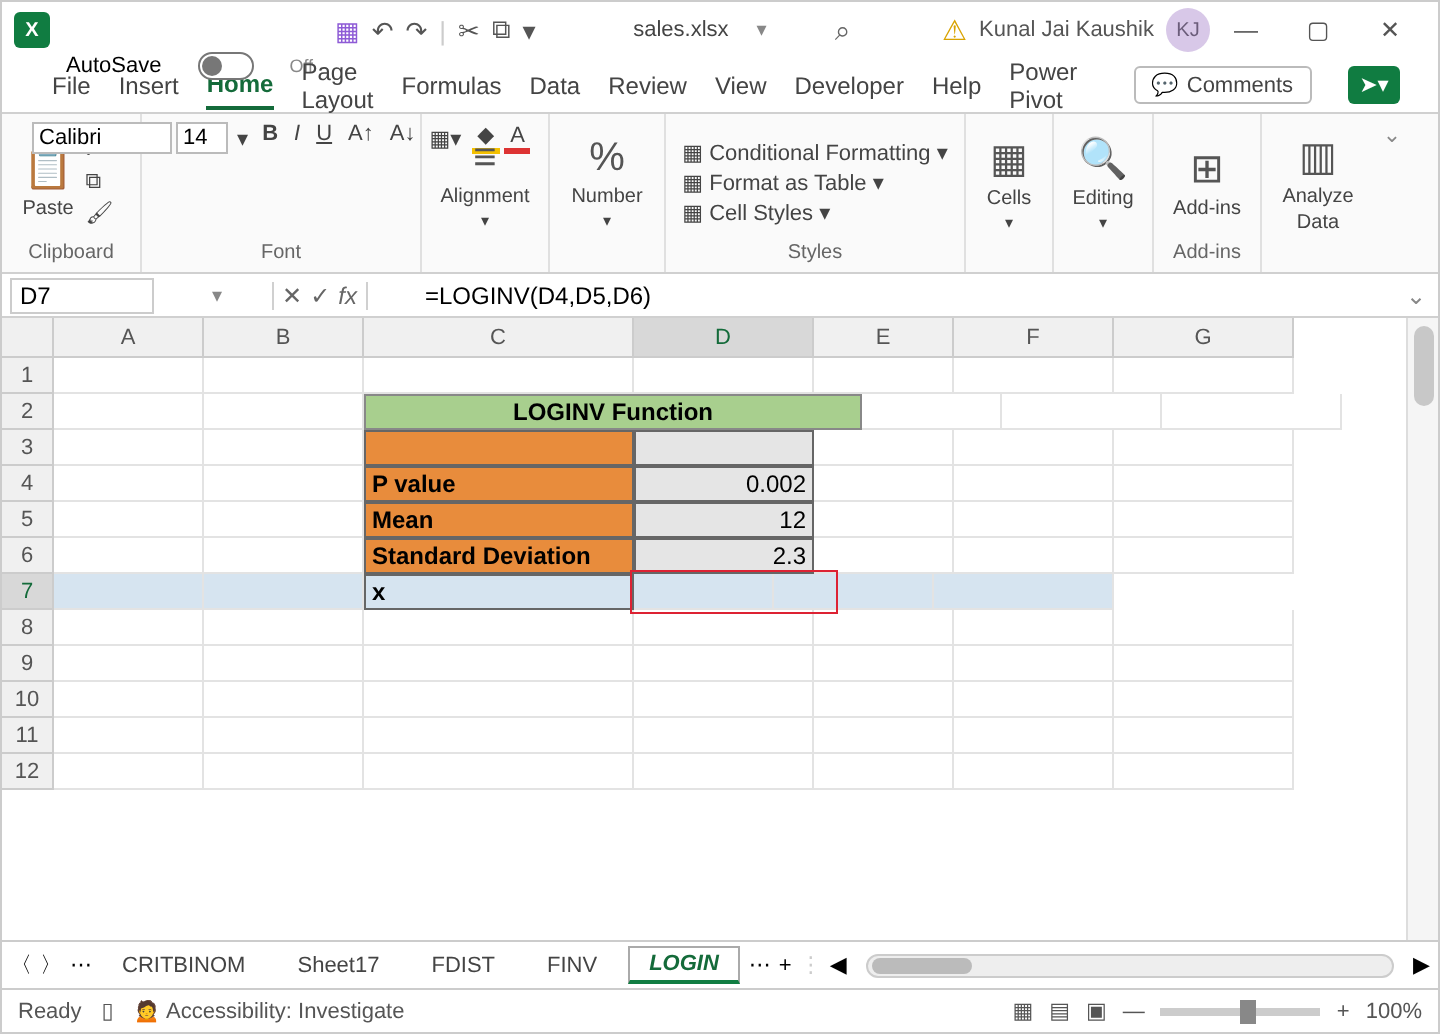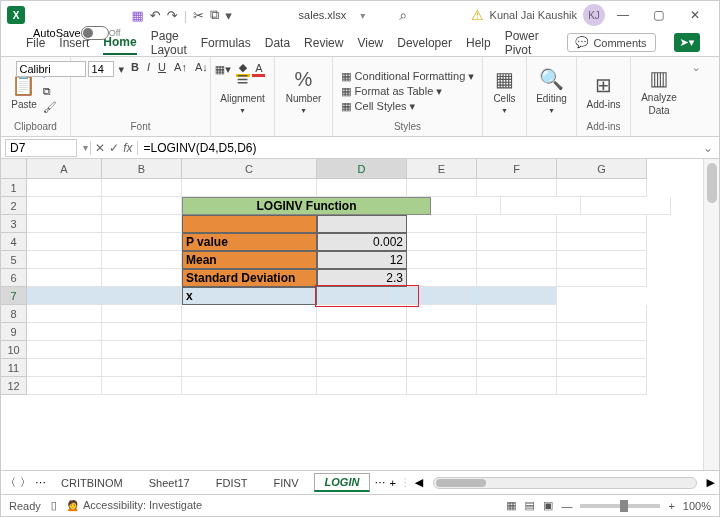--- a/index.html
+++ b/index.html
@@ -1,19 +1,19 @@
 <!DOCTYPE html>
 <html><head>
 <meta charset="utf-8">
 <style>
   * { box-sizing: border-box; margin: 0; padding: 0; font-family: "Segoe UI", sans-serif; }
   body { width: 720px; height: 517px; background: #fff; overflow: hidden; border: 1px solid #ccc; display: flex; flex-direction: column; }
   .titlebar { height: 28px; background: #fff; display: flex; align-items: center; padding: 0 6px; font-size: 11px; }
   .titlebar .xl { background: #107c41; color: #fff; width: 18px; height: 18px; border-radius: 3px; display: flex; align-items: center; justify-content: center; font-weight: bold; font-size: 10px; margin-right: 8px; }
-  .titlebar .autosave { display: flex; align-items: center; gap: 0; margin-right: 8px; margin-top: 36px; }
+  .titlebar .autosave { display: flex; align-items: center; gap: 18px; margin-right: 8px; margin-top: 36px; }
   .switch { width: 28px; height: 14px; border: 1px solid #777; border-radius: 7px; position: relative; background: #fff; }
   .switch::after { content: ""; width: 10px; height: 10px; border-radius: 50%; background: #777; position: absolute; left: 1px; top: 1px; }
   .titlebar .icon { font-size: 13px; color: #555; margin: 0 3px; }
   .titlebar .center { flex: 1; display: flex; justify-content: center; align-items: center; gap: 14px; }
   .titlebar .user { display: flex; align-items: center; gap: 6px; color: #555; }
   .avatar { width: 22px; height: 22px; border-radius: 50%; background: #d8c8e8; color: #6b5d7a; display: flex; align-items: center; justify-content: center; font-size: 10px; }
   .winbtn { width: 36px; display: flex; justify-content: center; color: #555; font-size: 12px; }
   .tabs { height: 28px; display: flex; align-items: center; padding: 0 25px; gap: 14px; font-size: 12px; color: #444; border-bottom: 1px solid #d0d0d0; }
   .tabs .tab { padding: 4px 0; cursor: default; }
   .tabs .tab.active { color: #146b3a; border-bottom: 2px solid #146b3a; font-weight: 600; }
@@ -24,21 +24,21 @@
   .group { border-right: 1px solid #e0e0e0; padding: 4px 6px; display: flex; flex-direction: column; justify-content: space-between; align-items: center; }
   .group .label { font-size: 10px; color: #666; }
   .group .body { flex: 1; display: flex; align-items: center; gap: 3px; }
   .bigbtn { display: flex; flex-direction: column; align-items: center; gap: 2px; font-size: 10px; }
   .bigbtn .ic { font-size: 20px; color: #555; }
   .font-row { display: flex; align-items: center; gap: 2px; }
   .font-row input, .font-row select { font-size: 11px; border: 1px solid #bbb; padding: 1px 3px; background: #fff; }
   .mini { font-size: 11px; padding: 0 3px; cursor: default; }
   .styles-list { display: flex; flex-direction: column; gap: 2px; font-size: 11px; align-items: flex-start; }
   .styles-list span::before { content: ""; }
-  .formula-bar { height: 22px; border-bottom: 1px solid #d0d0d0; display: flex; align-items: center; font-size: 12px; }
+  .formula-bar { height: 22px; border-bottom: 1px solid #d0d0d0; display: flex; align-items: center; font-size: 12px; gap: 23px; }
   .namebox { width: 72px; border: 1px solid #ccc; margin: 0 4px; padding: 1px 4px; font-size: 12px; background: #fff; }
   .fx-icons { display: flex; align-items: center; gap: 4px; color: #666; padding: 0 4px; border-left: 1px solid #d0d0d0; border-right: 1px solid #d0d0d0; }
   .formula-input { flex: 1; padding: 1px 6px; font-size: 12px; }
   .grid-wrap { flex: 1; display: flex; overflow: hidden; }
   .corner { width: 26px; height: 20px; background: #f0f0f0; border-right: 1px solid #ccc; border-bottom: 1px solid #ccc; }
   .colhdrs { display: flex; height: 20px; }
   .colhdr { background: #f0f0f0; border-right: 1px solid #ccc; border-bottom: 1px solid #ccc; display: flex; align-items: center; justify-content: center; font-size: 11px; color: #555; }
   .rowhdrs { display: flex; flex-direction: column; width: 26px; }
   .rowhdr { background: #f0f0f0; border-right: 1px solid #ccc; border-bottom: 1px solid #ccc; display: flex; align-items: center; justify-content: center; font-size: 11px; color: #555; height: 18px; }
   .cells { position: relative; }

